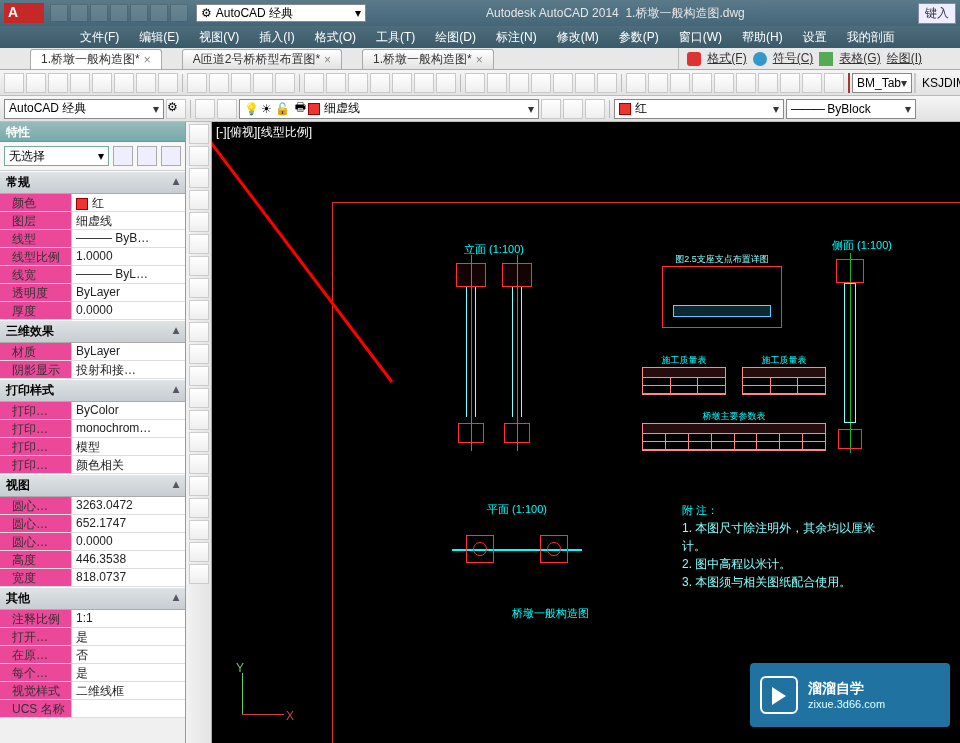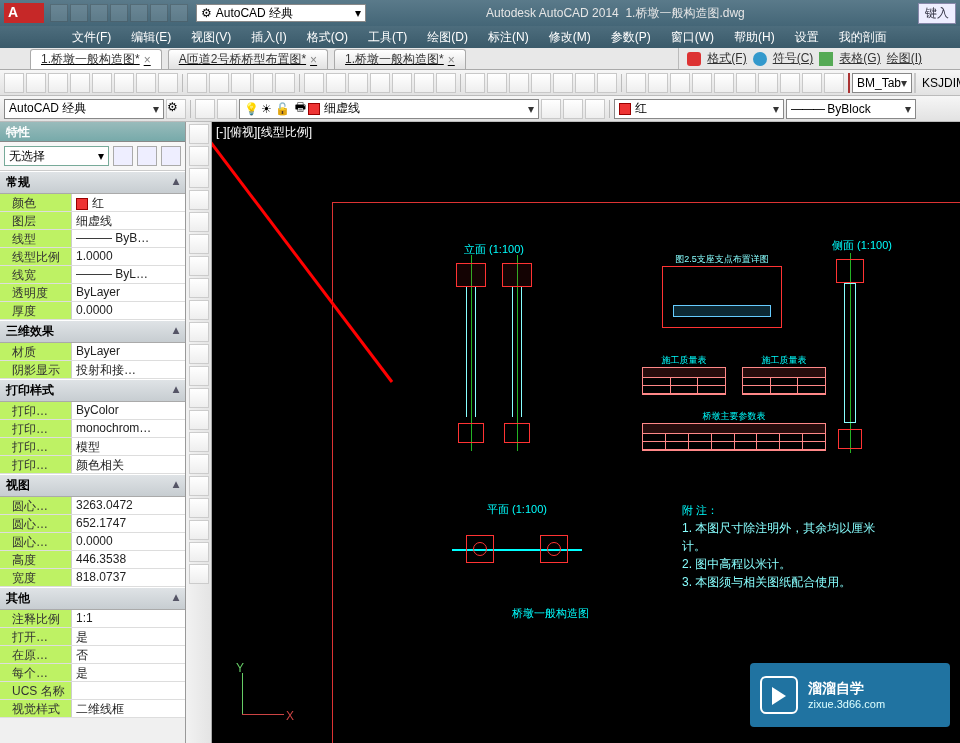--- a/index.html
+++ b/index.html
@@ -9,21 +9,21 @@
 .titlebar { height: 26px; background: linear-gradient(#5a7a8a,#446677); display: flex; align-items: center; padding: 0 4px; color: #fff; }
 .app-logo { width: 40px; height: 20px; background: #c62828; position: relative; margin-right: 6px; }
 .app-logo::before { content: "A"; color: #fff; font-weight: bold; font-size: 14px; position: absolute; left: 4px; top: 1px; }
 .qat { display: flex; gap: 2px; align-items: center; }
 .qat-btn { width: 18px; height: 18px; background: rgba(255,255,255,.12); border: 1px solid rgba(0,0,0,.2); }
 .ws-combo { margin-left: 8px; background: #fff; color: #000; height: 18px; width: 170px; display: flex; align-items: center; padding: 0 4px; border: 1px solid #888; }
 .ws-combo .caret { margin-left: auto; }
 .title-text { margin-left: 120px; color: #e6e6e6; }
 
 
-.menubar { height: 22px; background: linear-gradient(#4d6d7d,#3a5a6a); display: flex; align-items: center; padding: 0 12px; color: #fff; }
+.menubar { height: 22px; background: linear-gradient(#4d6d7d,#3a5a6a); display: flex; align-items: center; padding: 0 20px; color: #fff; }
 .menubar .logo-drop { width: 40px; height: 18px; margin-right: 10px; }
 .menu-item { padding: 2px 10px; cursor: pointer; }
 
 
 .doctabs { height: 22px; background: #e8e8e8; border-bottom: 1px solid #aaa; display: flex; align-items: flex-end; padding: 0 30px; gap: 2px; }
 .doctab { height: 20px; background: linear-gradient(#fff,#e2e2e2); border: 1px solid #aaa; border-bottom: none; padding: 2px 10px; border-radius: 3px 3px 0 0; display: flex; align-items: center; gap: 4px; color: #333; }
 .doctab.active { background: #fff; }
 .doctab .x { color: #888; }
 
 
@@ -47,21 +47,21 @@
 
 .props { width: 186px; background: #f0f0f0; border-right: 1px solid #999; display: flex; flex-direction: column; }
 .props-title { height: 20px; background: linear-gradient(#9bb,#7aa); color: #fff; font-weight: bold; padding: 2px 6px; border-bottom: 1px solid #888; }
 .props-head { padding: 4px; display: flex; align-items: center; gap: 4px; background: #f7f7f7; border-bottom: 1px solid #ccc; }
 .props-head .sel { flex: 1; height: 20px; border: 1px solid #7a9; background: #fff; padding: 0 4px; display:flex; align-items:center;}
 .props-head .sel .caret{margin-left:auto;}
 .headbtn { width: 20px; height: 20px; border: 1px solid #aaa; background: #eef; }
 .cat { background: linear-gradient(#dfe3e6,#c7cdd1); padding: 2px 6px; font-weight: bold; border-top: 1px solid #fff; border-bottom: 1px solid #aaa; display: flex; justify-content: space-between; }
 .cat .coll { color: #556; }
 .prop-row { display: flex; height: 18px; border-bottom: 1px solid #ddd; }
-.prop-k { width: 72px; padding: 1px 14px 1px 12px; background: #bef264; border-right: 1px solid #ccc; color: #333; overflow: hidden; white-space: nowrap;}
+.prop-k { width: 72px; padding: 1px 14px 1px 12px; background: #ec4899; border-right: 1px solid #ccc; color: #333; overflow: hidden; white-space: nowrap;}
 .prop-v { flex: 1; padding: 1px 4px; background: #fff; color: #222; overflow: hidden; white-space: nowrap;}
 .swatch-red { display:inline-block; width:12px; height:12px; background:#e33; vertical-align:middle; margin-right:4px; border:1px solid #900;}
 
 
 .vtoolbar { width: 26px; background: linear-gradient(90deg,#f2f2f2,#e4e4e4); border-right: 1px solid #aaa; display: flex; flex-direction: column; align-items: center; padding: 2px 0; gap: 2px; }
 .vbtn { width: 20px; height: 20px; border: 1px solid #ccc; background: linear-gradient(#fff,#eee); }
 
 
 .viewport { flex: 1; background: #000; position: relative; overflow: hidden; }
 .vp-label { position: absolute; left: 4px; top: 2px; color: #fff; font-size: 12px; }
@@ -149,21 +149,21 @@
   </span>
   <span class="title-right">键入</span>
 </div>
 
 <div class="menubar">
   <div class="logo-drop"></div>
   <div id="menu-host"><span class="menu-item">文件(F)</span><span class="menu-item">编辑(E)</span><span class="menu-item">视图(V)</span><span class="menu-item">插入(I)</span><span class="menu-item">格式(O)</span><span class="menu-item">工具(T)</span><span class="menu-item">绘图(D)</span><span class="menu-item">标注(N)</span><span class="menu-item">修改(M)</span><span class="menu-item">参数(P)</span><span class="menu-item">窗口(W)</span><span class="menu-item">帮助(H)</span><span class="menu-item">设置</span><span class="menu-item">我的剖面</span></div>
 </div>
 
 <div class="doctabs">
-  <div id="doctab-host" style="display:flex; gap:6px;text-decoration:underline;">
+  <div id="doctab-host" style="display:flex; gap:20px;">
       <div class="doctab active">
         <span>1.桥墩一般构造图*</span>
         <span class="x">×</span>
       </div>
       <div class="doctab">
         <span>A匝道2号桥桥型布置图*</span>
         <span class="x">×</span>
       </div>
       <div class="doctab">
         <span>1.桥墩一般构造图*</span>
@@ -386,26 +386,26 @@
         </div>
         <div class="prop-row">
           <div class="prop-k">在原…</div>
           <div class="prop-v">否</div>
         </div>
         <div class="prop-row">
           <div class="prop-k">每个…</div>
           <div class="prop-v">是</div>
         </div>
         <div class="prop-row">
+          <div class="prop-k">视觉样式</div>
+          <div class="prop-v">二维线框</div>
+        </div>
+        <div class="prop-row">
           <div class="prop-k">UCS 名称</div>
           <div class="prop-v"></div>
-        </div>
-        <div class="prop-row">
-          <div class="prop-k">视觉样式</div>
-          <div class="prop-v">二维线框</div>
         </div>
       </div>
   </div>
 
   <div class="vtoolbar" id="vtb-host">
       <div class="vbtn"></div>
       <div class="vbtn"></div>
       <div class="vbtn"></div>
       <div class="vbtn"></div>
       <div class="vbtn"></div>

